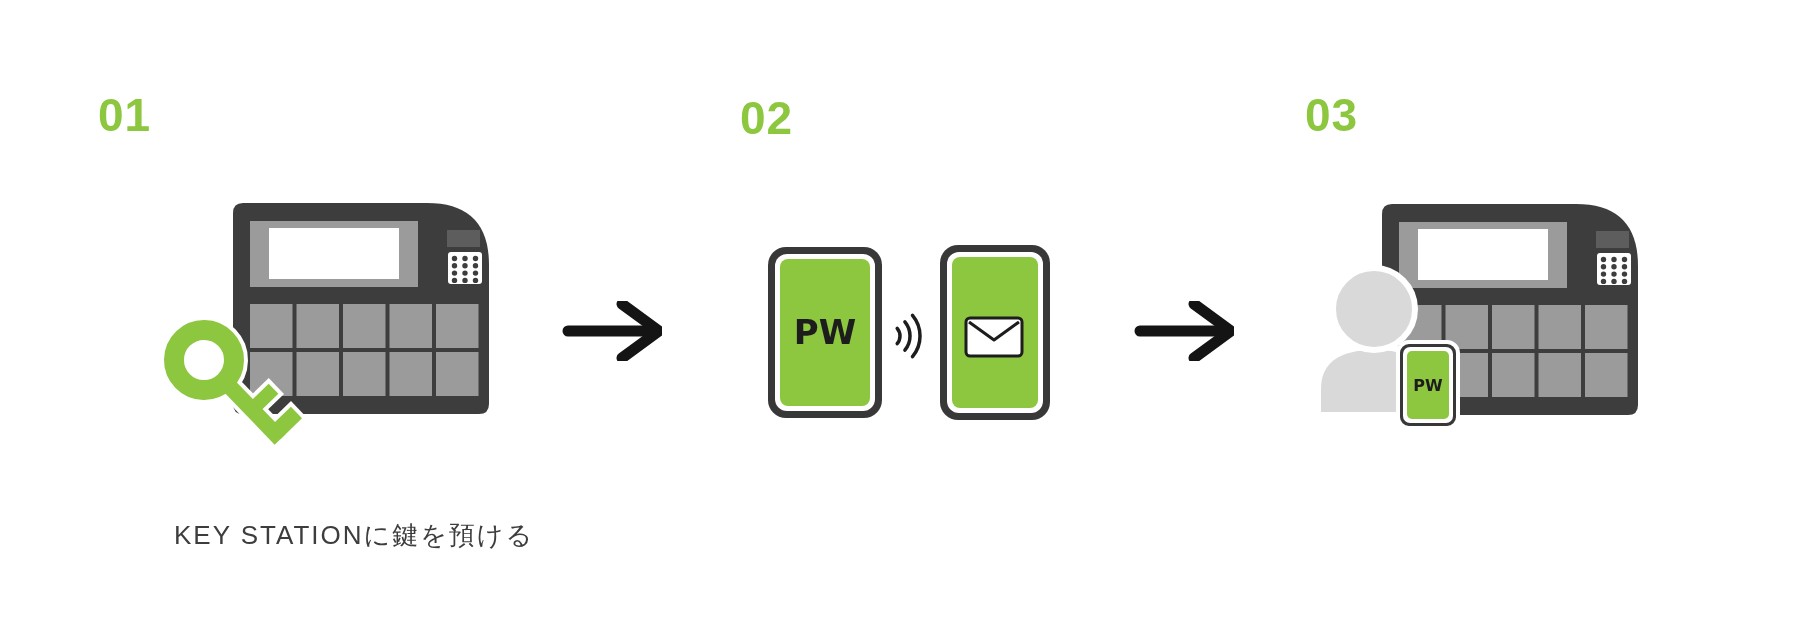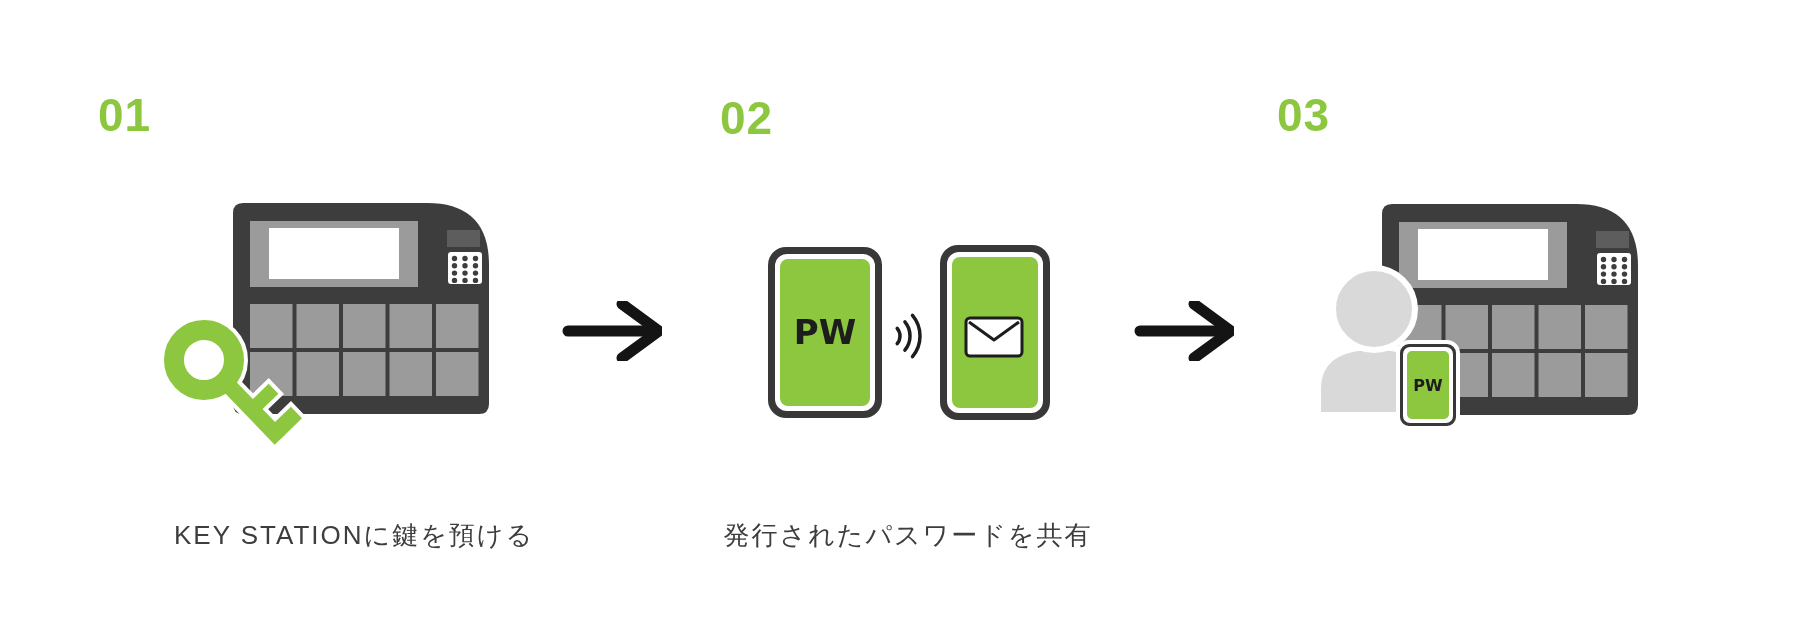--- a/index.html
+++ b/index.html
@@ -89,22 +89,22 @@
             <rect class="c-locker" x="63.5" y="149" width="42.5" height="44"></rect>
             <rect class="c-locker" x="110" y="149" width="42.5" height="44"></rect>
             <rect class="c-locker" x="156.5" y="149" width="42.5" height="44"></rect>
             <rect class="c-locker" x="203" y="149" width="42.5" height="44"></rect>
         </g>
       </g>
     </defs>
   </svg>
 
   <div class="abs step-number" style="left:98px;top:80px">01</div>
-  <div class="abs step-number" style="left:720px;top:83px">02</div>
-  <div class="abs step-number" style="left:1277px;top:80px">03</div>
+  <div class="abs step-number" style="left:740px;top:83px">02</div>
+  <div class="abs step-number" style="left:1305px;top:80px">03</div>
 
   <svg class="abs" style="left:155px;top:185px" width="340" height="260" viewBox="0 0 340 260">
     <g>
       <use href="#key-station-symbol" x="78" y="6"></use>
     </g>
     <g transform="translate(49,163) rotate(46)">
       <circle class="key-white-ring" cx="0" cy="0" r="30"></circle>
       <rect class="key-white" x="20" y="-12" width="94" height="24"></rect>
       <rect class="key-white" x="58" y="-34" width="22" height="30"></rect>
       <rect class="key-white" x="90" y="-34" width="24" height="30"></rect>
@@ -158,15 +158,14 @@
     </g>
     <g>
       <rect class="phone-frame-outlined" x="88" y="145" width="60" height="86" rx="11"></rect>
       <rect class="phone-white" x="93" y="150" width="50" height="76" rx="7"></rect>
       <rect class="phone-green" x="97" y="154" width="42" height="68" rx="5"></rect>
       <text class="screen-label" x="118" y="194" font-size="16">PW</text>
     </g>
   </svg>
 
   <div class="abs caption" style="left:54px;top:502px">KEY STATIONに鍵を預ける</div>
-  <div class="abs caption" style="left:608px;top:502px">発行されたパスワードを共有</div>
 
 </div>
 
 </body></html>

